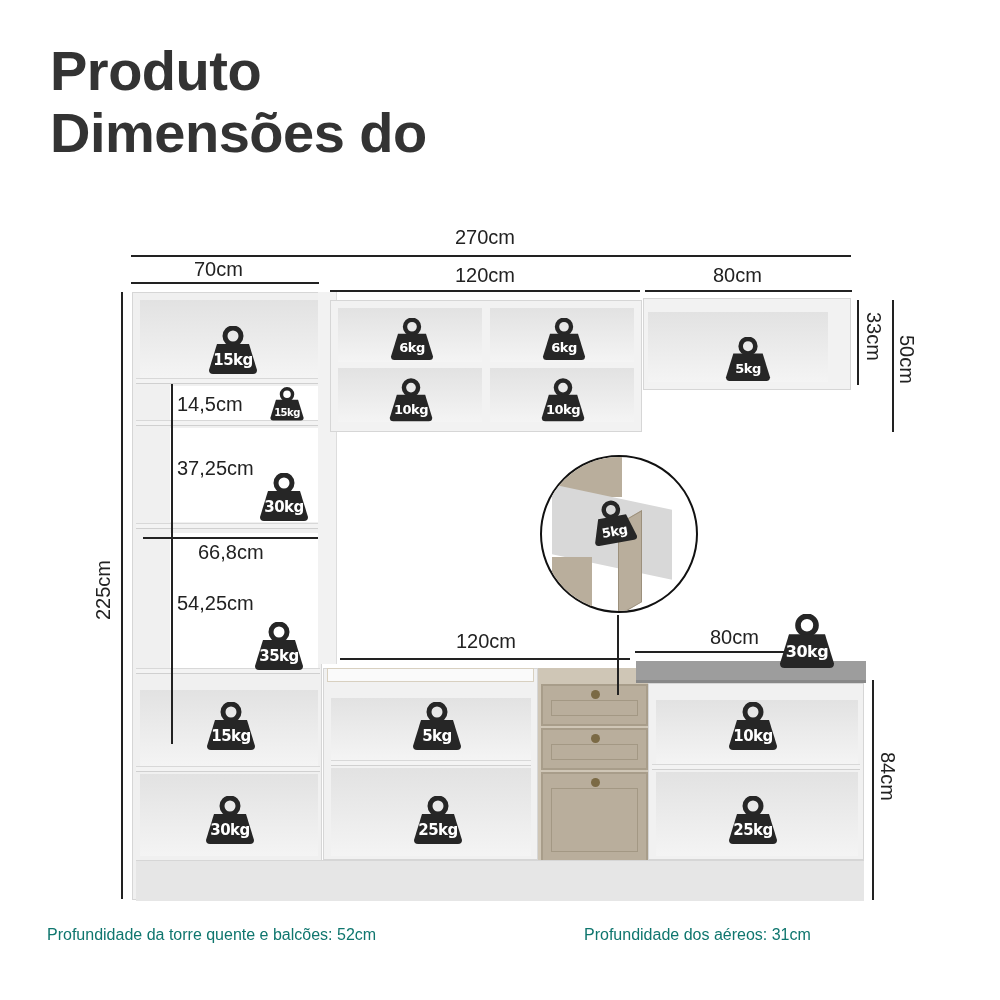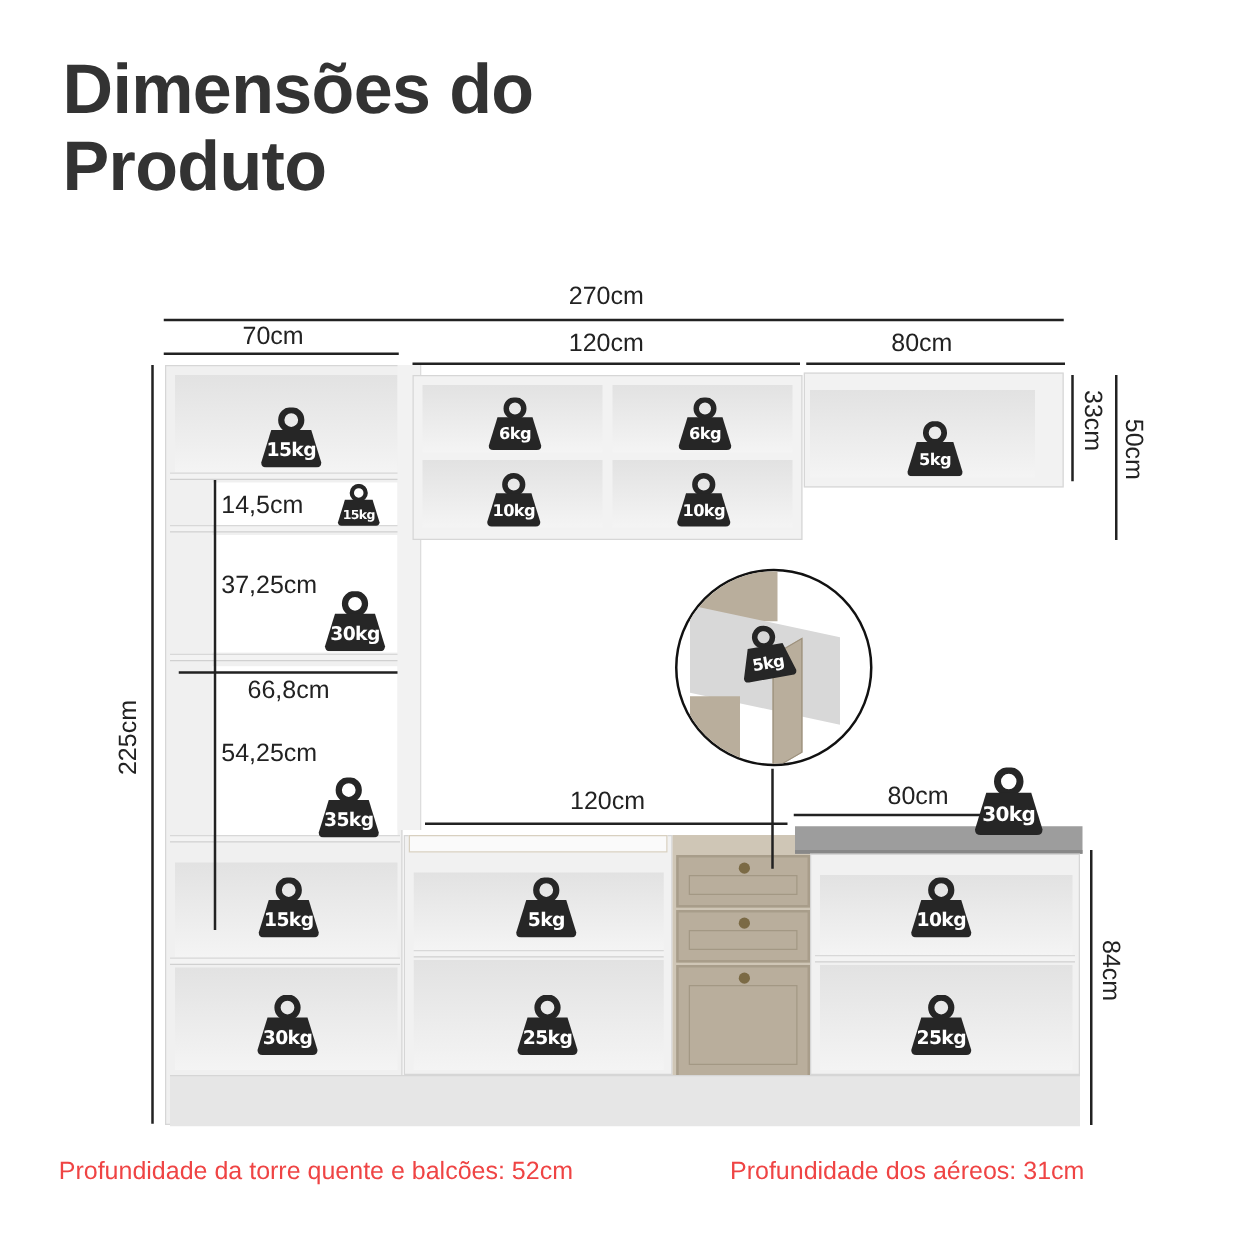--- a/index.html
+++ b/index.html
@@ -15,28 +15,28 @@
   .inner { position:absolute; background:linear-gradient(180deg,#e2e2e2 0%,#f4f4f4 100%); }
   .shelf { position:absolute; height:6px; background:#f3f3f3; border-top:1px solid #d8d8d8; border-bottom:1px solid #d0d0d0; box-sizing:border-box; }
   .weight { position:absolute; width:52px; height:48px; }
   .weight svg { position:absolute; left:0; top:0; width:100%; height:100%; }
   .weight span { position:absolute; left:0; right:0; bottom:5px; text-align:center; color:#fff; font-weight:bold; font-size:15px; font-family:"DejaVu Sans", sans-serif; letter-spacing:-0.5px; }
   .weight.sm { width:36px; height:34px; }
   .weight.sm span { font-size:10px; bottom:3px; }
   .drawer { position:absolute; background:#b9ae9c; border:2px solid #a89d8a; box-sizing:border-box; }
   .drawer .knob { position:absolute; width:9px; height:9px; border-radius:50%; background:#7b6a45; left:50%; top:4px; margin-left:-4px; }
   .drawer .panel { position:absolute; left:8px; right:8px; top:14px; bottom:8px; border:1px solid #a39884; }
-  .footer { font-size:20px; color:#ef4444; white-space:nowrap; }
+  .footer { font-size:16px; color:#0f766e; white-space:nowrap; }
 </style>
 </head>
 <body>
 
 <div class="abs title">
+  <div>Produto</div>
   <div>Dimensões do</div>
-  <div>Produto</div>
 </div>
 
 <div class="abs dim" style="left:455px;top:226px;">270cm</div>
 <div class="hline" style="left:131px;top:255px;width:720px;"></div>
 
 <div class="abs dim" style="left:194px;top:258px;">70cm</div>
 <div class="hline" style="left:131px;top:282px;width:188px;"></div>
 
 <div class="abs dim" style="left:455px;top:264px;">120cm</div>
 <div class="hline" style="left:330px;top:290px;width:310px;"></div>

